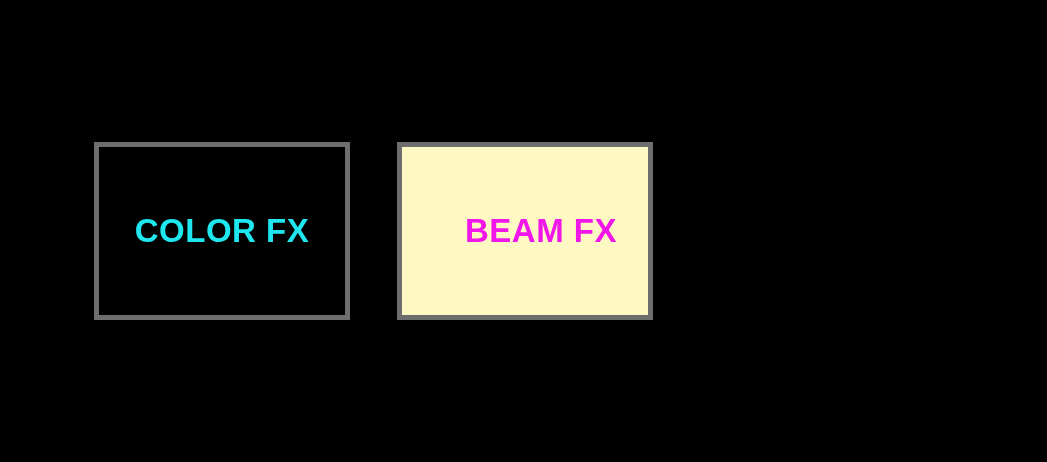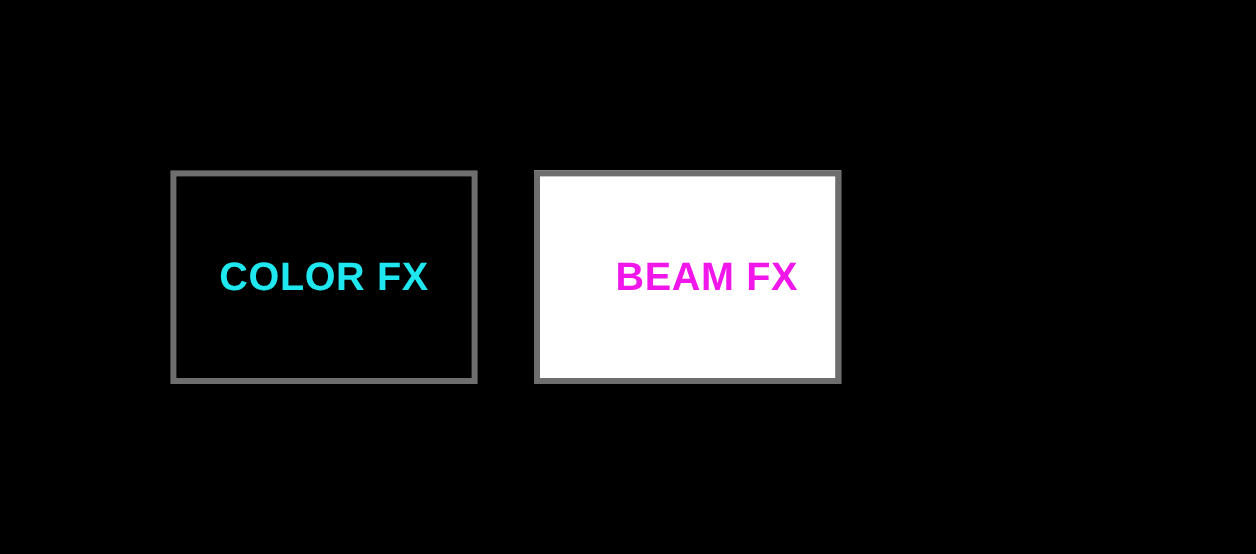--- a/index.html
+++ b/index.html
@@ -18,21 +18,20 @@
     width: 1047px;
     height: 462px;
     background: #000000;
   }
   .fx-row {
     position: absolute;
     left: 94px;
     top: 142px;
     display: flex;
     gap: 47px;
-    margin-left: 48px;
   }
   .fx-panel {
     box-sizing: border-box;
     width: 256px;
     height: 178px;
     border: 5px solid #6E6E6E;
     background: #000000;
     display: flex;
     align-items: center;
     justify-content: center;
@@ -50,18 +49,18 @@
 <body>
 
 <div class="stage" style="background: rgb(0, 0, 0);">
   <div class="fx-row">
 
     <div class="fx-panel" style="border-color: rgb(110, 110, 110); background: rgb(0, 0, 0);">
       <span class="fx-label" style="color: rgb(30, 231, 240);">COLOR FX</span>
     </div>
 
 
-    <div class="fx-panel" style="border-color: rgb(110, 110, 110); background: #ffffff; padding-left: 32px;">
+    <div class="fx-panel" style="border-color: rgb(110, 110, 110); background: #fef9c3; padding-left: 32px;">
       <span class="fx-label" style="color: rgb(241, 22, 234);">BEAM FX</span>
     </div>
 
   </div>
 </div>
 
 </body></html>

